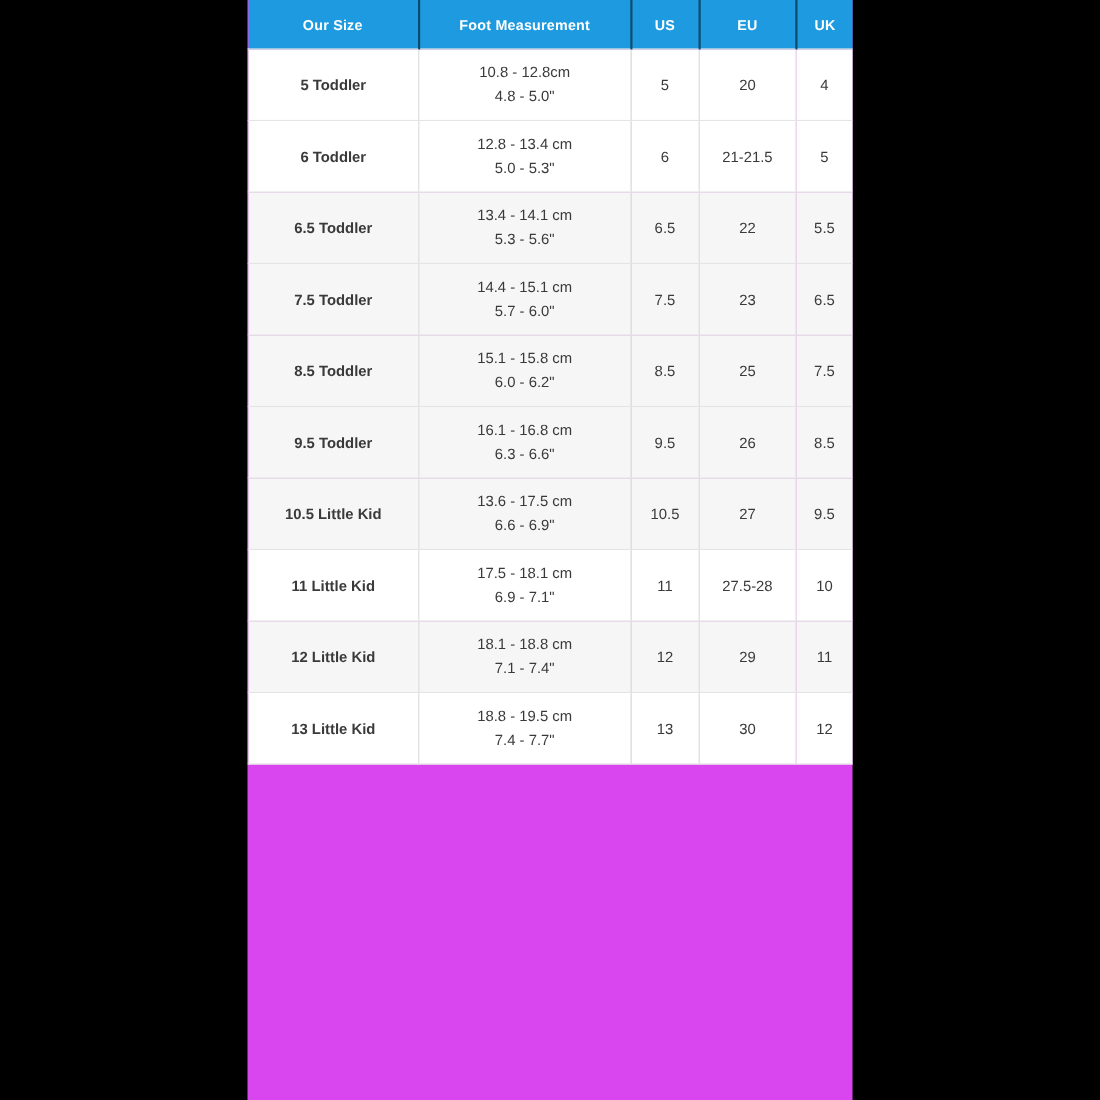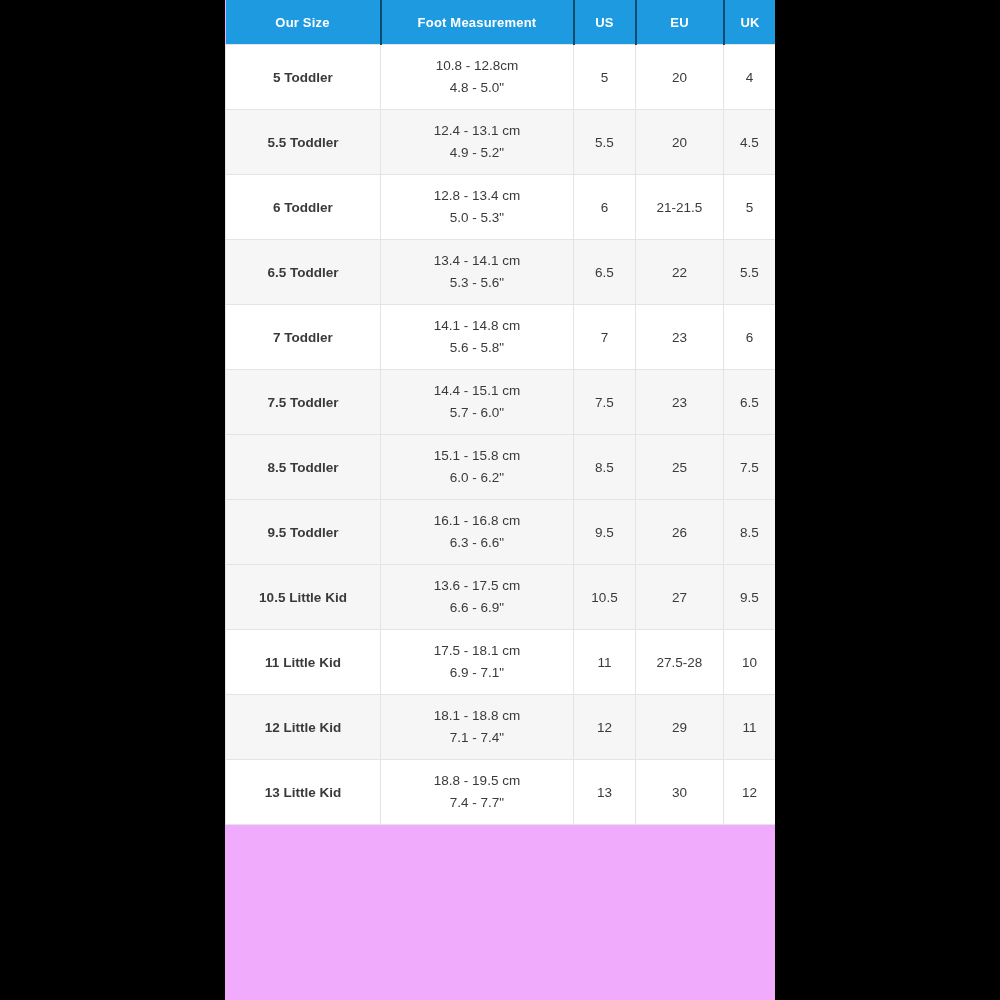--- a/index.html
+++ b/index.html
@@ -18,21 +18,21 @@
     width: 1000px;
     height: 1000px;
     background: #000000;
   }
   .table-wrap {
     position: absolute;
     left: 225px;
     top: 0px;
     width: 550px;
     height: 1000px;
-    background: #f0abfc;
+    background: #d946ef;
     overflow: hidden;
   }
   table.size-table {
     border-collapse: collapse;
     width: 550px;
     table-layout: fixed;
   }
   table.size-table thead th {
     background: #1e9be0;
     color: #ffffff;
@@ -110,59 +110,39 @@
           <tr class="odd">
             <td class="our-size">5 Toddler</td>
             <td class="foot-measure">
               <span class="cm">10.8 - 12.8cm</span>
               <span class="inch">4.8 - 5.0"</span>
             </td>
             <td class="num">5</td>
             <td class="num">20</td>
             <td class="num">4</td>
           </tr>
-          <tr class="even">
-            <td class="our-size">5.5 Toddler</td>
-            <td class="foot-measure">
-              <span class="cm">12.4 - 13.1 cm</span>
-              <span class="inch">4.9 - 5.2"</span>
-            </td>
-            <td class="num">5.5</td>
-            <td class="num">20</td>
-            <td class="num">4.5</td>
-          </tr>
           <tr class="odd">
             <td class="our-size">6 Toddler</td>
             <td class="foot-measure">
               <span class="cm">12.8 - 13.4 cm</span>
               <span class="inch">5.0 - 5.3"</span>
             </td>
             <td class="num">6</td>
             <td class="num">21-21.5</td>
             <td class="num">5</td>
           </tr>
           <tr class="even">
             <td class="our-size">6.5 Toddler</td>
             <td class="foot-measure">
               <span class="cm">13.4 - 14.1 cm</span>
               <span class="inch">5.3 - 5.6"</span>
             </td>
             <td class="num">6.5</td>
             <td class="num">22</td>
             <td class="num">5.5</td>
-          </tr>
-          <tr class="odd">
-            <td class="our-size">7 Toddler</td>
-            <td class="foot-measure">
-              <span class="cm">14.1 - 14.8 cm</span>
-              <span class="inch">5.6 - 5.8"</span>
-            </td>
-            <td class="num">7</td>
-            <td class="num">23</td>
-            <td class="num">6</td>
           </tr>
           <tr class="even">
             <td class="our-size">7.5 Toddler</td>
             <td class="foot-measure">
               <span class="cm">14.4 - 15.1 cm</span>
               <span class="inch">5.7 - 6.0"</span>
             </td>
             <td class="num">7.5</td>
             <td class="num">23</td>
             <td class="num">6.5</td>

